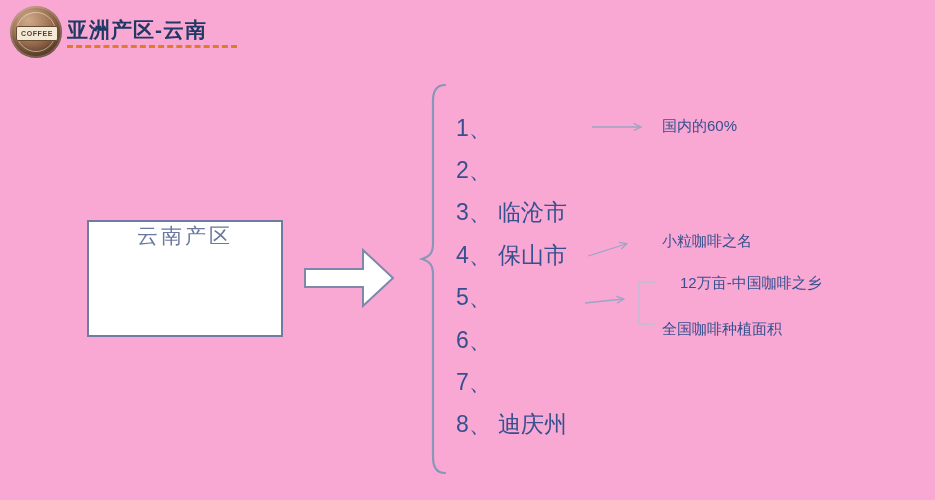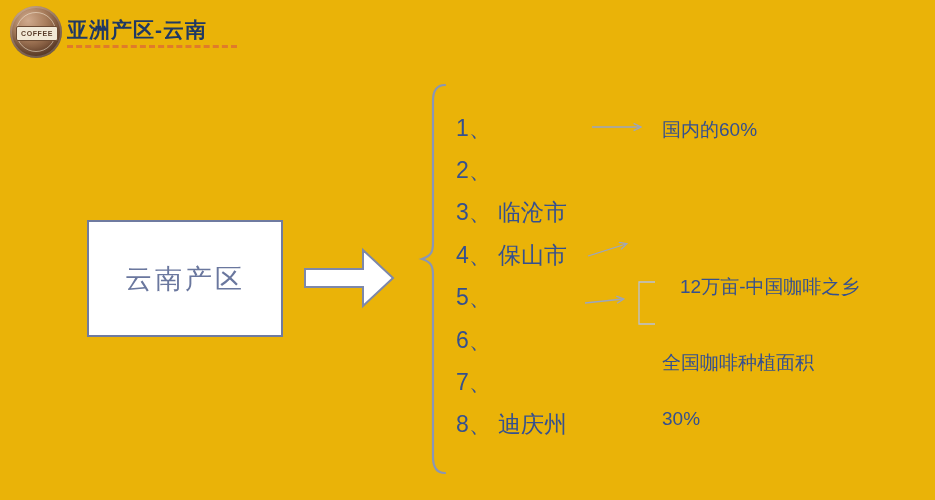--- a/index.html
+++ b/index.html
@@ -3,21 +3,21 @@
 <meta charset="utf-8">
 <style>
   html, body { margin: 0; padding: 0; }
   body {
     width: 935px; height: 500px;
     background: #ffffff;
     font-family: "Liberation Sans", "DejaVu Sans", sans-serif;
     position: relative;
     overflow: hidden;
   }
-  .slide { position: absolute; inset: 0; background: #eab308; }
+  .slide { position: absolute; inset: 0; background: #f9a8d4; }
 
   
   .logo {
     position: absolute; left: 10px; top: 6px;
     width: 52px; height: 52px; border-radius: 50%;
     background: radial-gradient(circle at 35% 28%, #cfa98c 0%, #a97e5d 35%, #7a5238 65%, #4a2f1f 100%);
     box-shadow: inset 0 0 0 2px rgba(255,255,255,0.18), inset 0 -6px 10px rgba(0,0,0,0.25);
   }
   .logo-ring {
     position: absolute; left: 6px; top: 6px; right: 6px; bottom: 6px;
@@ -40,47 +40,47 @@
     width: 170px; height: 0;
     border-top: 3px dashed #E07B2A;
   }
 
   
   .source-box {
     position: absolute; left: 87px; top: 220px;
     width: 192px; height: 113px;
     border: 2px solid #6F7BA0;
     background: #ffffff;
-    display: flex; align-items: center; justify-content: center;
-    font-size: 27px; color: #6A779E; letter-spacing: 3px;
+    display: flex; justify-content: center;
+    font-size: 21px; color: #6A779E; letter-spacing: 3px;
   }
   .block-arrow { position: absolute; left: 303px; top: 246px; }
   .brace { position: absolute; left: 416px; top: 83px; }
 
   
   .list { position: absolute; left: 456px; top: 107px; }
   .list-item {
     height: 42.4px;
     display: flex; align-items: center;
     font-size: 23px; color: #35508F;
     white-space: nowrap;
   }
   .list-item .num { width: 42px; flex: 0 0 42px; }
 
   
   .note {
     position: absolute;
-    font-size: 19px; color: #35508F;
+    font-size: 15px; color: #35508F;
     white-space: nowrap;
   }
   .note-puer     { left: 662px; top: 117px; }
   .note-baoshan  { left: 662px; top: 232px; }
   .note-dehong1  { left: 680px; top: 274px; }
   .note-dehong2  { left: 662px; top: 318px; line-height: 22px; white-space: normal; width: 200px; }
-  .note-dehong2 span { display: block; margin-top: 34px; }
+  .note-dehong2 span { display: block; }
 
   .connectors { position: absolute; left: 580px; top: 110px; }
 </style>
 </head>
 <body>
 
 <div class="slide">
 
   <div class="logo">
     <div class="logo-ring"></div>
@@ -137,19 +137,19 @@
         <path d="M1,1 L9,5 L1,9" fill="none" stroke="#9AA5C2" stroke-width="1.4"></path>
       </marker>
     </defs>
     <line x1="12" y1="17" x2="60" y2="17" stroke="#9AA5C2" stroke-width="1.3" marker-end="url(#ah)"></line>
     <line x1="8" y1="146" x2="46" y2="134" stroke="#9AA5C2" stroke-width="1.3" marker-end="url(#ah)"></line>
     <line x1="5" y1="193" x2="43" y2="189" stroke="#9AA5C2" stroke-width="1.3" marker-end="url(#ah)"></line>
     <polyline points="75,172 59,172 59,214 75,214" fill="none" stroke="#B9C1D6" stroke-width="1.3"></polyline>
   </svg>
 
   <div class="note note-puer">国内的60%</div>
+  <div class="note note-baoshan">小粒咖啡之名</div>
   <div class="note note-dehong1">12万亩-中国咖啡之乡</div>
   <div class="note note-dehong2">
     <span>全国咖啡种植面积</span>
-    <span>30%</span>
   </div>
 
 </div>
 
 </body></html>

